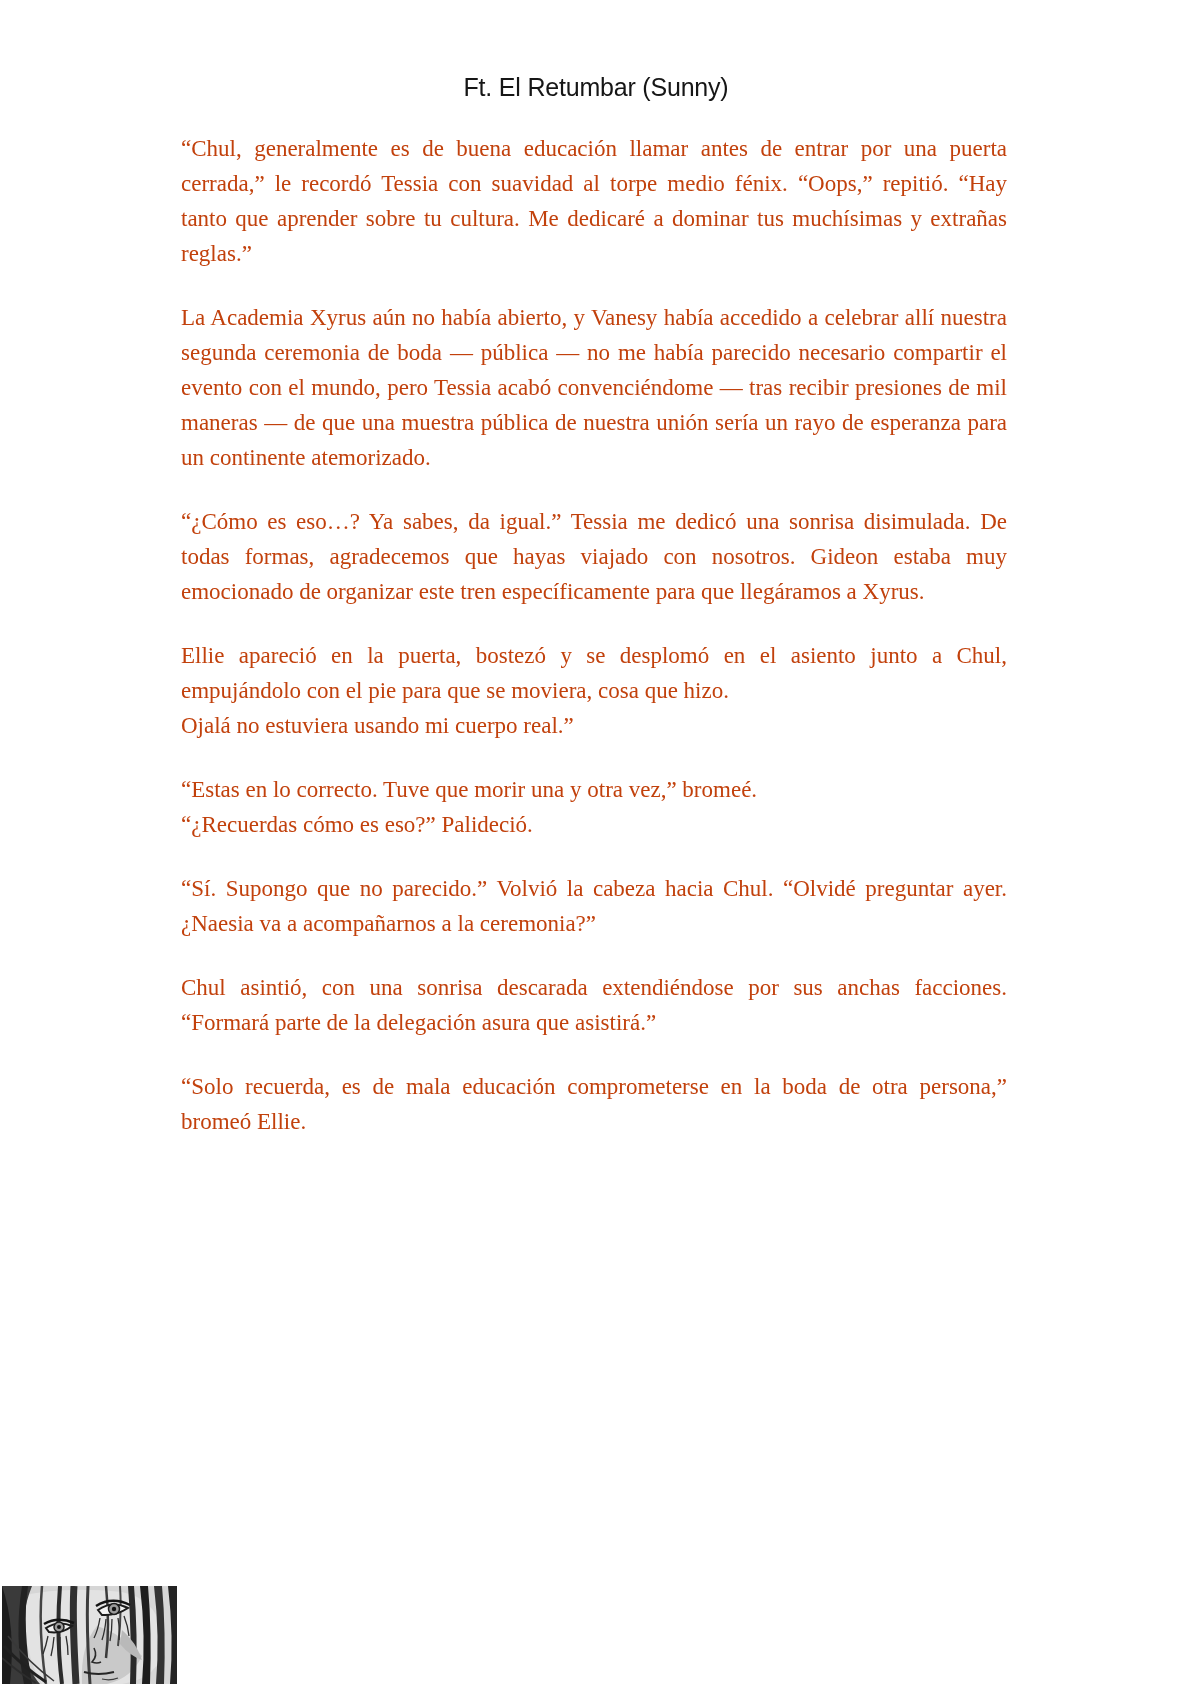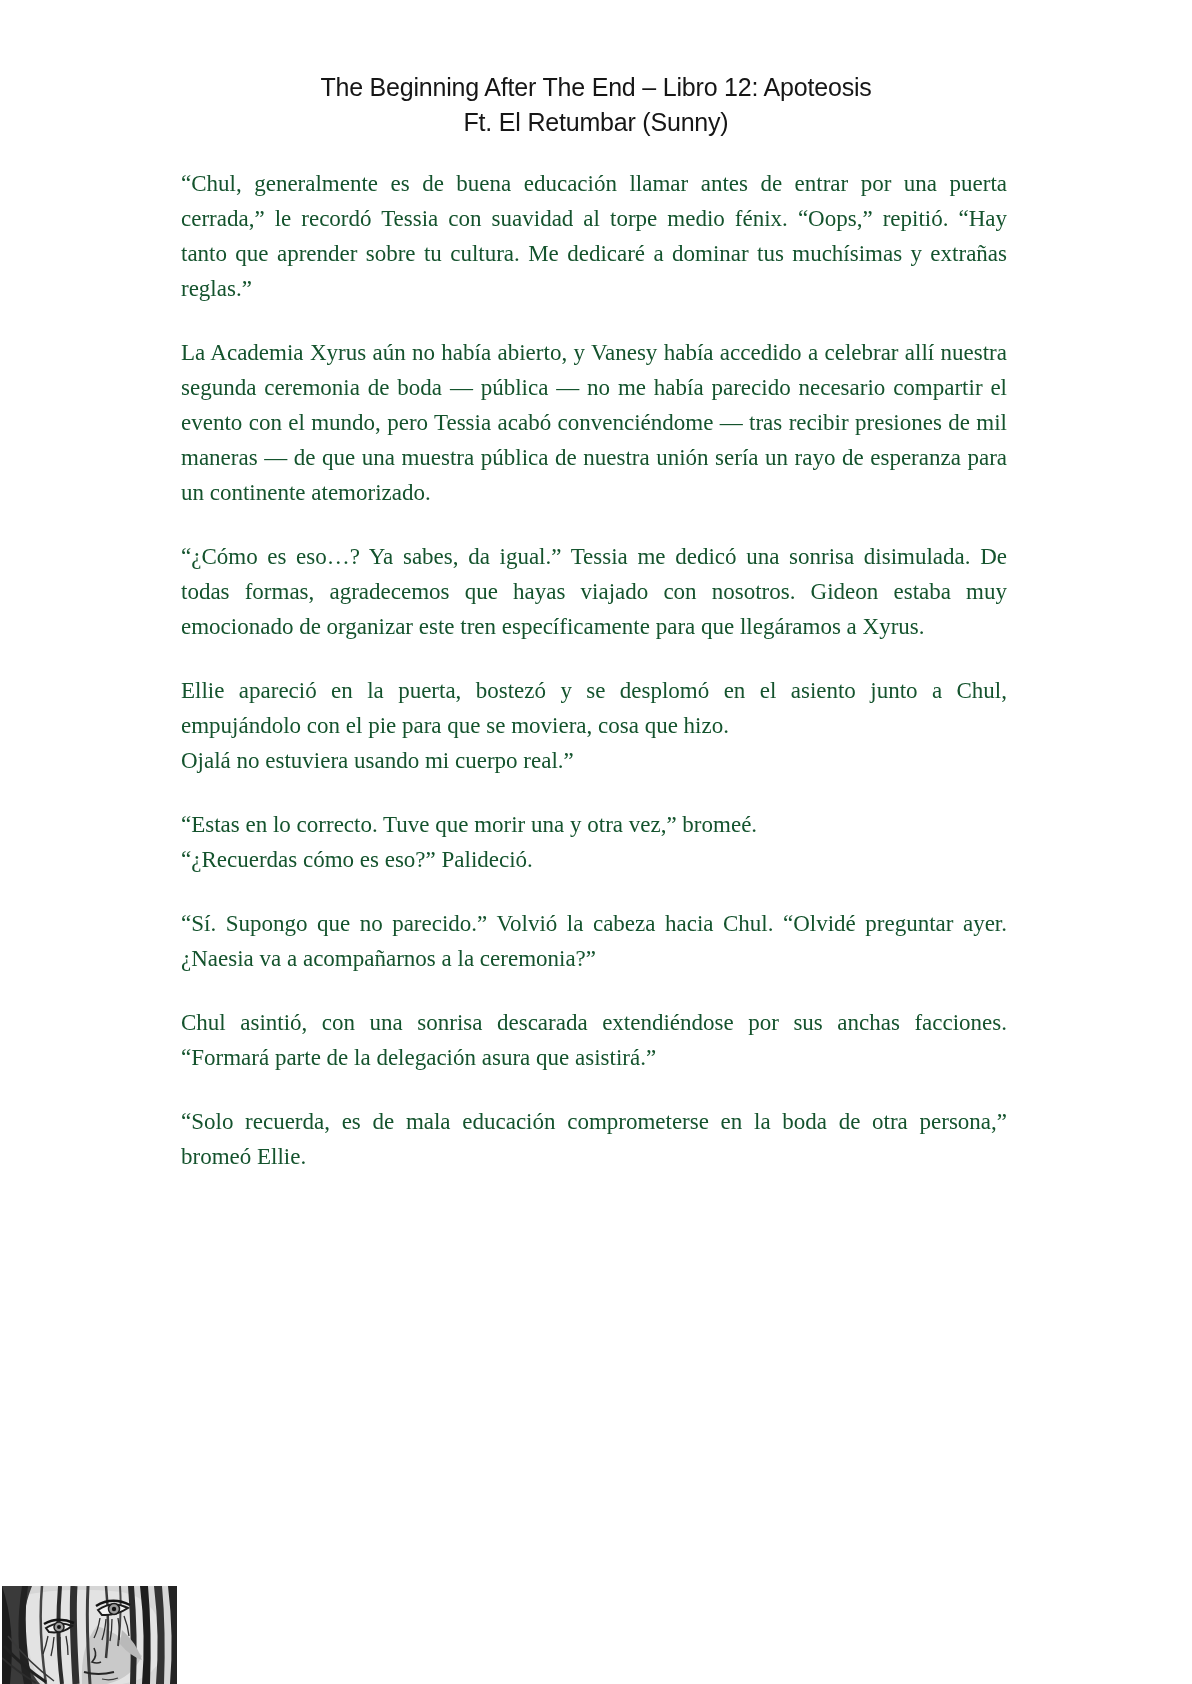--- a/index.html
+++ b/index.html
@@ -24,21 +24,21 @@
     font-size: 25px;
     line-height: 35px;
     color: #161616;
     letter-spacing: -0.2px;
   }
   .doc-body {
     margin: 26px 185px 0 181px;
     font-family: "Liberation Serif", serif;
     font-size: 23px;
     line-height: 35px;
-    color: #14532d;
+    color: #c2410c;
   }
   .para-group {
     margin: 0 0 29px 0;
   }
   .para-group p {
     margin: 0;
     text-align: justify;
     text-justify: inter-word;
   }
   .footer-illustration {
@@ -55,21 +55,20 @@
     width: 175px;
     height: 98px;
   }
 </style>
 </head>
 <body>
 
 <div class="page">
 
   <div class="doc-header">
-    <div>The Beginning After The End – Libro 12: Apoteosis</div>
     <div>Ft. El Retumbar (Sunny)</div>
   </div>
 
   <div class="doc-body">
 
     <div class="para-group">
       <p>“Chul, generalmente es de buena educación llamar antes de entrar por una puerta cerrada,” le recordó Tessia con suavidad al torpe medio fénix. “Oops,” repitió. “Hay tanto que aprender sobre tu cultura. Me dedicaré a dominar tus muchísimas y extrañas reglas.”</p>
     </div>
 
     <div class="para-group">

